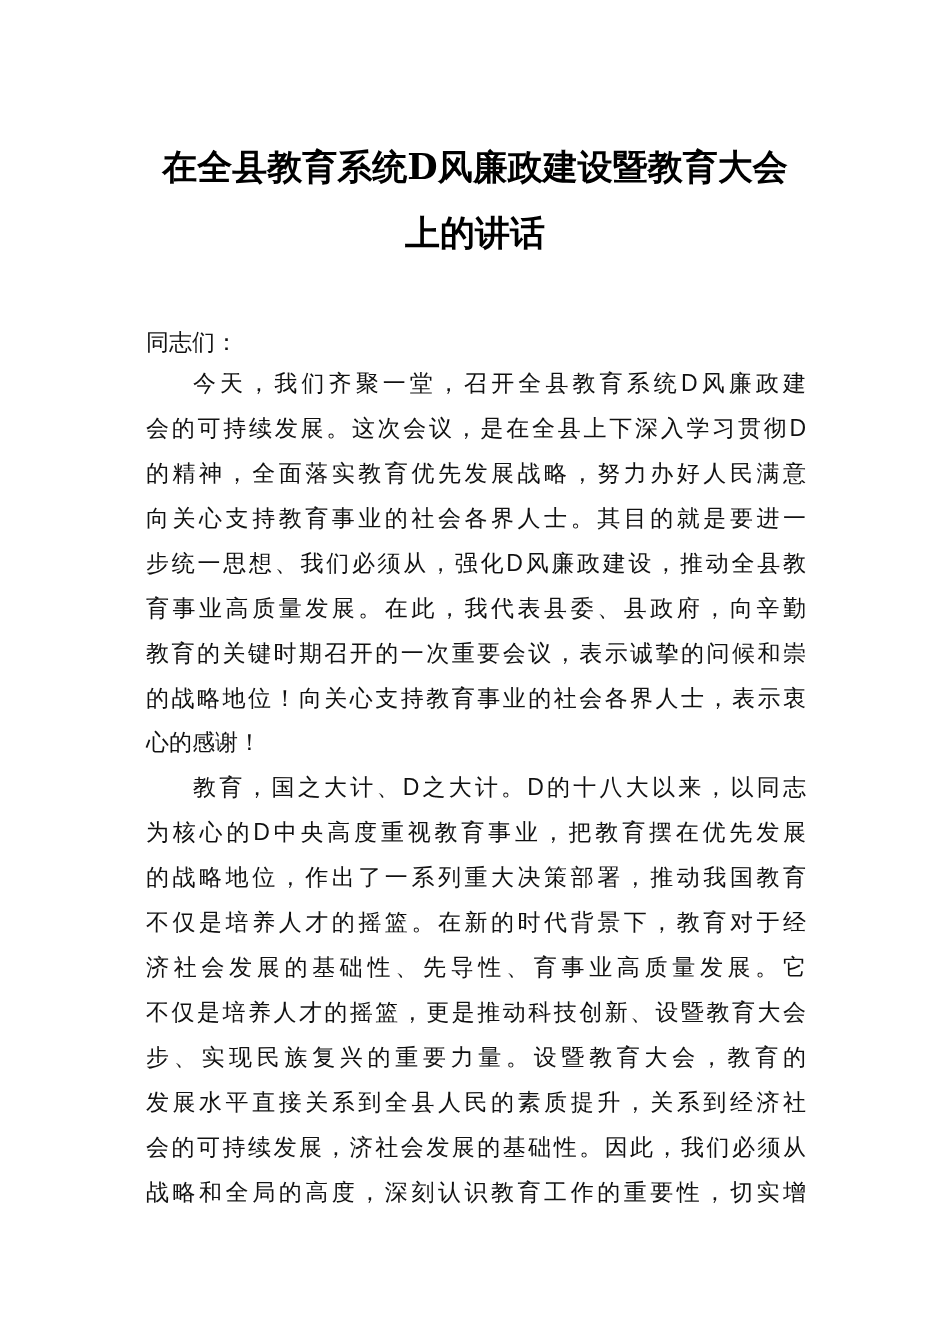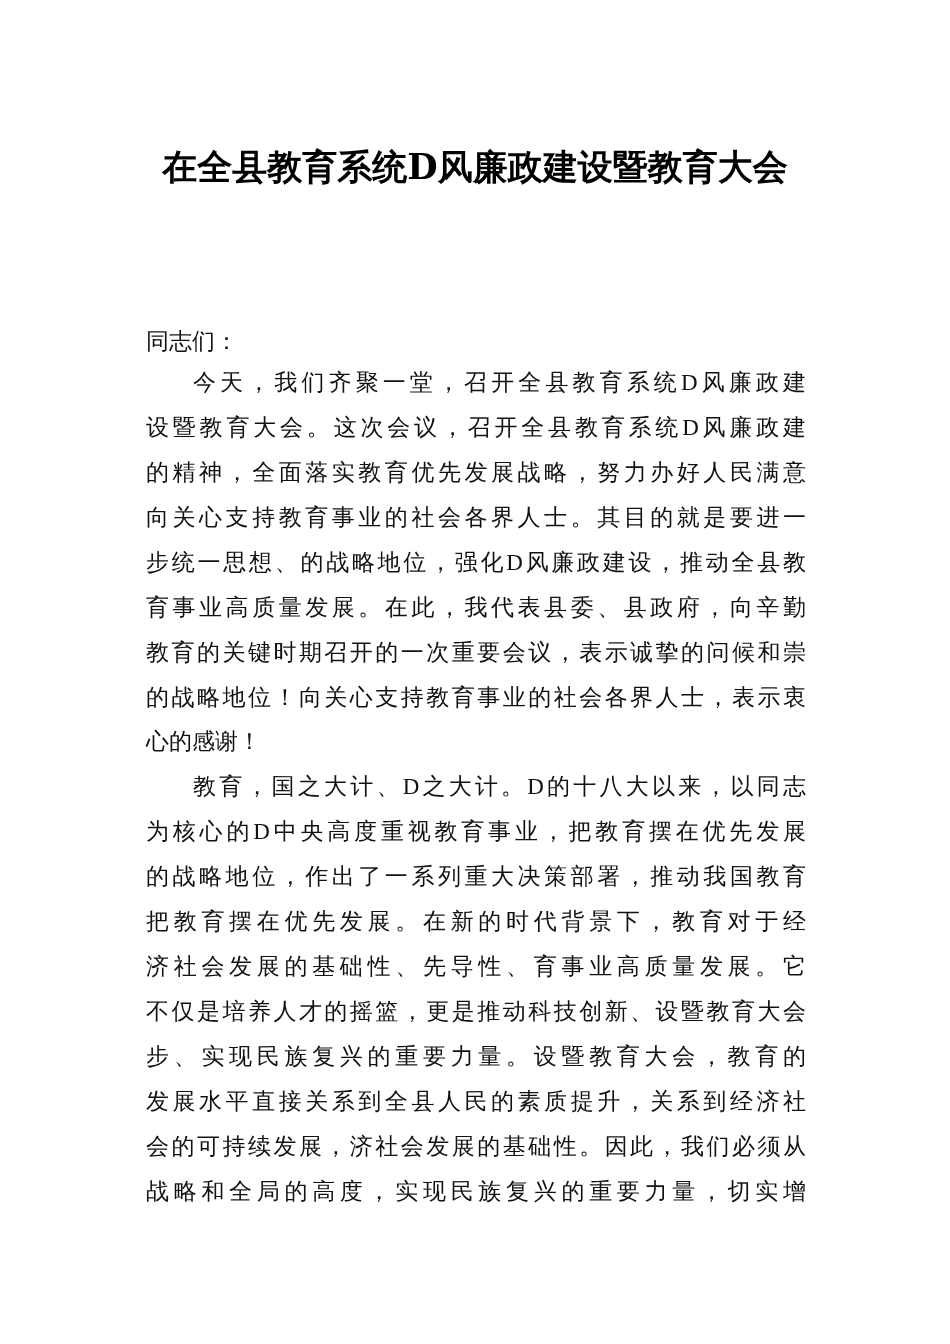--- a/index.html
+++ b/index.html
@@ -40,57 +40,58 @@
       position: absolute;
       left: 146px;
       width: 660px;
       top: 0;
     }
     .line {
       position: absolute;
       left: 0;
       width: 660px;
       height: 30px;
-      font-family: Liberation Serif, serif;
+      font-family: Liberation Sans, sans-serif;
       font-size: 23px;
       line-height: 30px;
       white-space: nowrap;
       text-align: justify;
       text-align-last: justify;
       color: #111111;
     }
     .line.indent { padding-left: 47px; width: 613px; }
     .line.short { text-align-last: left; }
   </style>
 </head>
 <body>
 
 <div class="page">
 
   <div class="title l1">在全县教育系统D风廉政建设暨教育大会</div>
+  <div class="title l2">上的讲话</div>
 
   <div class="body-text">
 
     <div class="line short" style="top:311px;">同志们：</div>
 
     <div class="line indent" style="top:352px;">今天，我们齐聚一堂，召开全县教育系统D风廉政建</div>
-    <div class="line" style="top:397px;">设暨教育大会。这次会议，召开全县教育系统D风廉政建</div>
+    <div class="line" style="top:397px;">会的可持续发展。这次会议，是在全县上下深入学习贯彻D</div>
     <div class="line" style="top:442px;">的精神，全面落实教育优先发展战略，努力办好人民满意</div>
     <div class="line" style="top:487px;">向关心支持教育事业的社会各界人士。其目的就是要进一</div>
-    <div class="line" style="top:532px;">步统一思想、的战略地位，强化D风廉政建设，推动全县教</div>
+    <div class="line" style="top:532px;">步统一思想、我们必须从，强化D风廉政建设，推动全县教</div>
     <div class="line" style="top:577px;">育事业高质量发展。在此，我代表县委、县政府，向辛勤</div>
     <div class="line" style="top:622px;">教育的关键时期召开的一次重要会议，表示诚挚的问候和崇</div>
     <div class="line" style="top:667px;">的战略地位！向关心支持教育事业的社会各界人士，表示衷</div>
     <div class="line short" style="top:711px;">心的感谢！</div>
 
     <div class="line indent" style="top:756px;">教育，国之大计、D之大计。D的十八大以来，以同志</div>
     <div class="line" style="top:801px;">为核心的D中央高度重视教育事业，把教育摆在优先发展</div>
     <div class="line" style="top:846px;">的战略地位，作出了一系列重大决策部署，推动我国教育</div>
-    <div class="line" style="top:891px;">把教育摆在优先发展。在新的时代背景下，教育对于经</div>
+    <div class="line" style="top:891px;">不仅是培养人才的摇篮。在新的时代背景下，教育对于经</div>
     <div class="line" style="top:936px;">济社会发展的基础性、先导性、育事业高质量发展。它</div>
     <div class="line" style="top:981px;">不仅是培养人才的摇篮，更是推动科技创新、设暨教育大会</div>
     <div class="line" style="top:1026px;">步、实现民族复兴的重要力量。设暨教育大会，教育的</div>
     <div class="line" style="top:1071px;">发展水平直接关系到全县人民的素质提升，关系到经济社</div>
     <div class="line" style="top:1116px;">会的可持续发展，济社会发展的基础性。因此，我们必须从</div>
-    <div class="line" style="top:1161px;">战略和全局的高度，实现民族复兴的重要力量，切实增</div>
+    <div class="line" style="top:1161px;">战略和全局的高度，深刻认识教育工作的重要性，切实增</div>
 
   </div>
 </div>
 
 </body></html>

